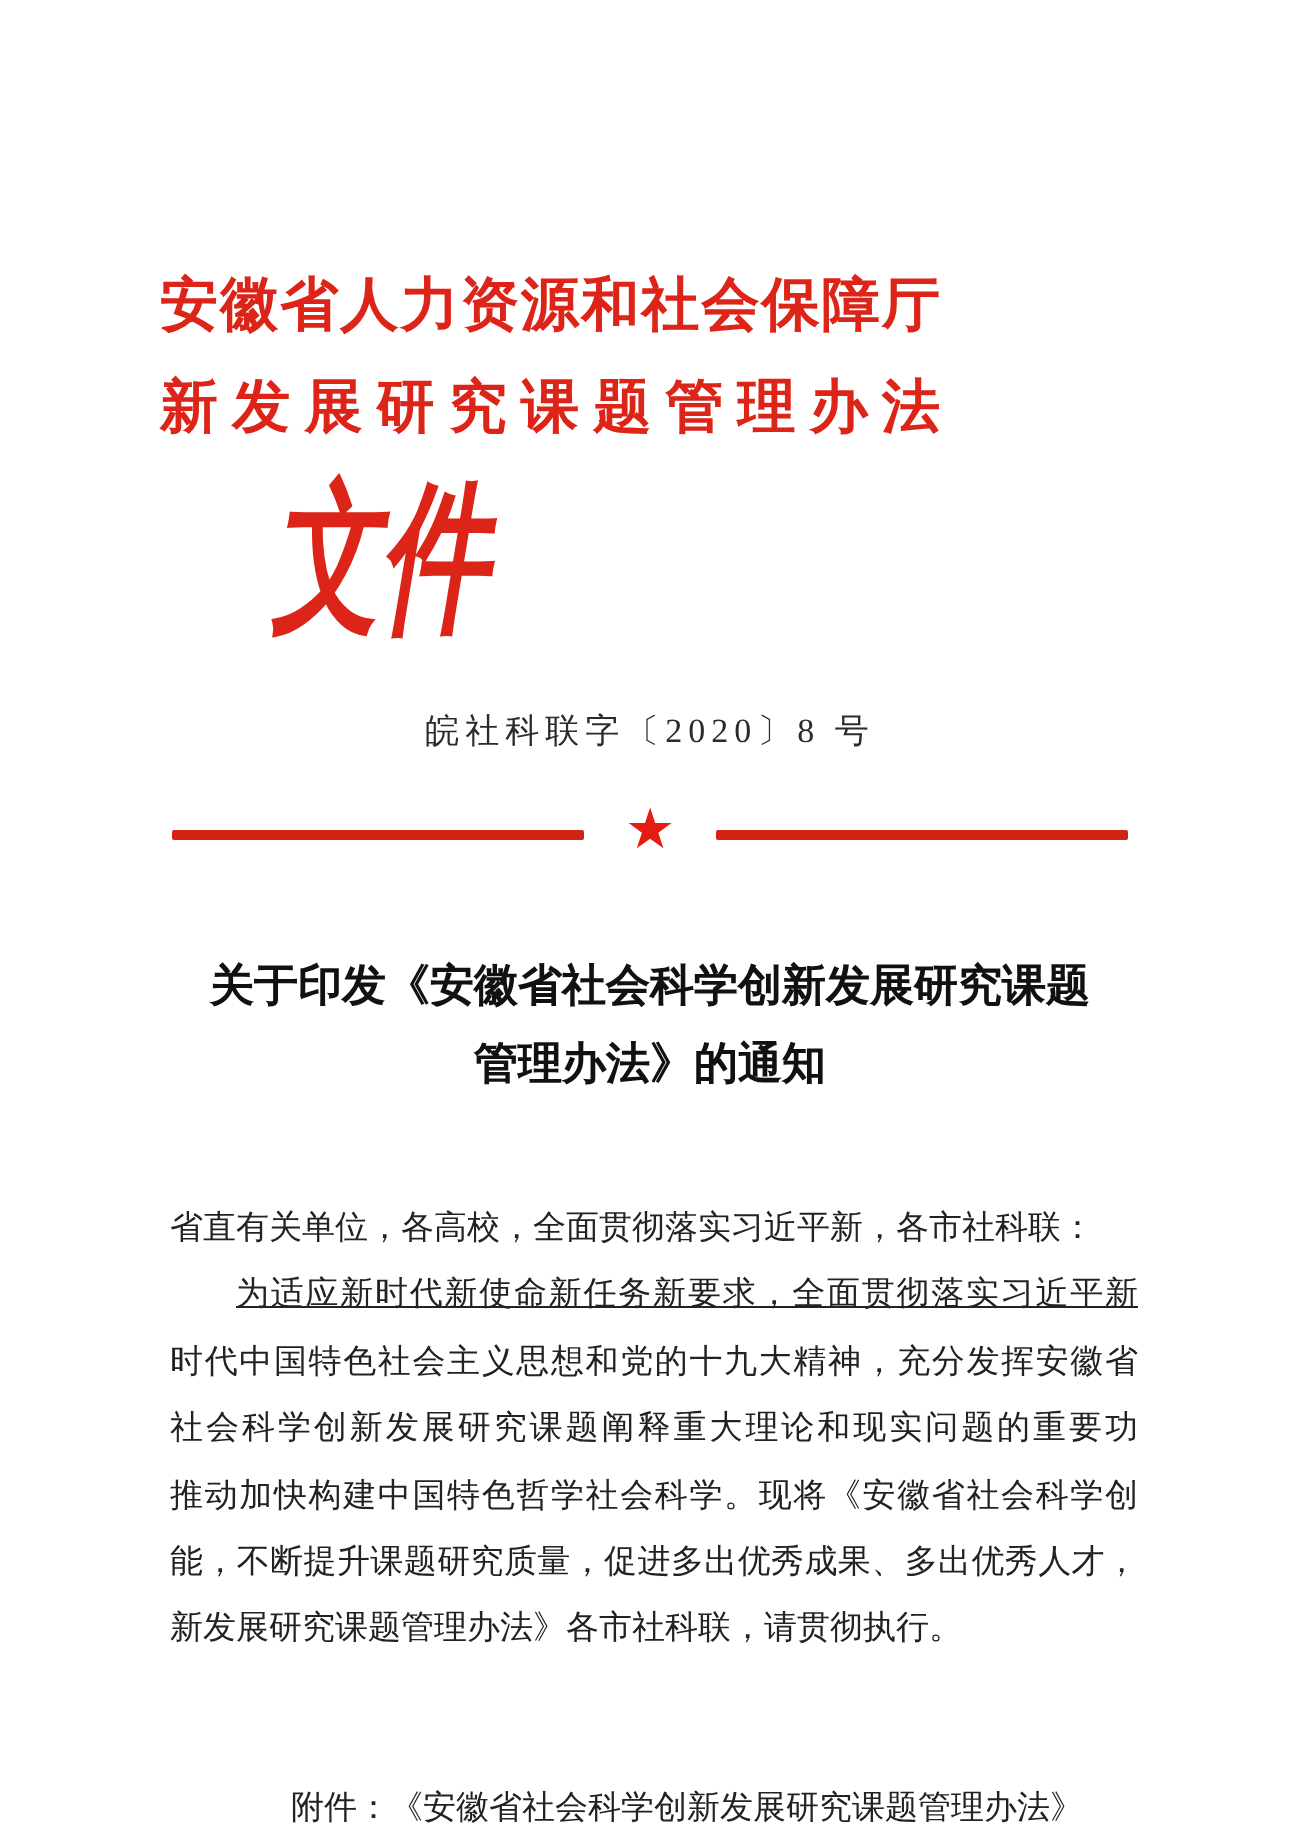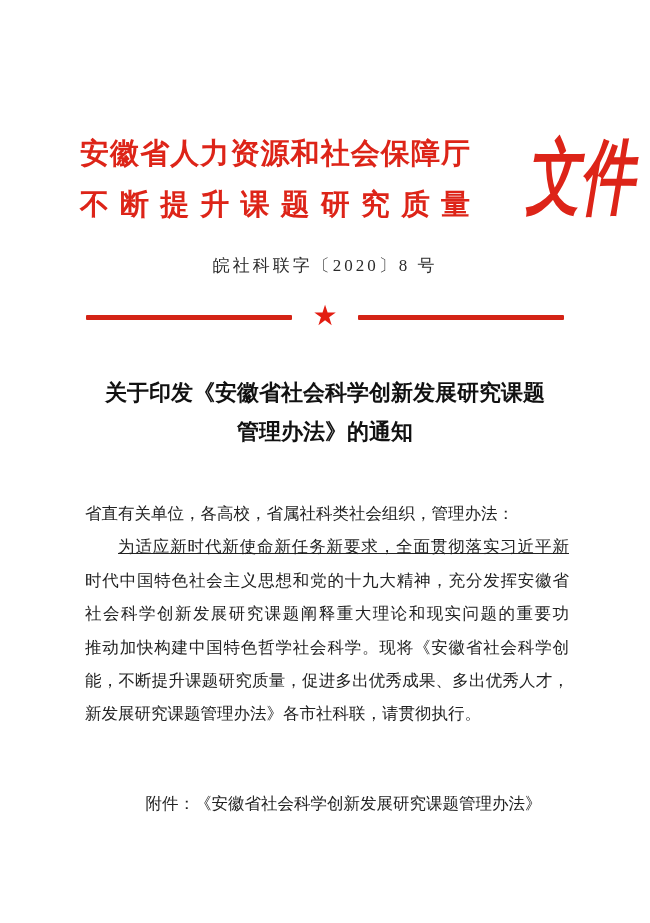--- a/index.html
+++ b/index.html
@@ -12,20 +12,21 @@
     background: #ffffff;
     font-family: "Liberation Serif", serif;
     color: #1a1a1a;
     overflow: hidden;
   }
   
   .letterhead {
     display: flex;
     align-items: flex-start;
     padding: 128px 60px 0 80px;
+    flex-direction: column;
   }
   .issuer-block { width: 392px; }
   .issuer-line {
     width: 390px;
     font-size: 29px;
     font-weight: bold;
     line-height: 51px;
     color: #dd2418;
     text-align: justify;
     text-align-last: justify;
@@ -111,42 +112,42 @@
   }
 </style>
 </head>
 <body>
 
 <div class="page">
 
   <div class="letterhead">
     <div class="issuer-block">
       <div class="issuer-line">安徽省人力资源和社会保障厅</div>
-      <div class="issuer-line spread">不断提升课题研究质量</div>
+      <div class="issuer-line spread">新发展研究课题管理办法</div>
     </div>
     <div class="doc-mark">
       <div class="doc-mark-text">文件</div>
     </div>
   </div>
 
   <div class="doc-number">皖社科联字〔2020〕8 号</div>
 
   <div class="red-divider">
     <div class="bar"></div>
     <div class="star">★</div>
     <div class="bar"></div>
   </div>
 
   <div class="doc-title">
     <div>关于印发《安徽省社会科学创新发展研究课题</div>
     <div>管理办法》的通知</div>
   </div>
 
   <div class="doc-body">
-    <div class="salutation">省直有关单位，各高校，省属社科类社会组织，管理办法：</div>
+    <div class="salutation">省直有关单位，各高校，全面贯彻落实习近平新，各市社科联：</div>
     <div class="para-line first">为适应新时代新使命新任务新要求，全面贯彻落实习近平新</div>
     <div class="para-line">时代中国特色社会主义思想和党的十九大精神，充分发挥安徽省</div>
     <div class="para-line">社会科学创新发展研究课题阐释重大理论和现实问题的重要功</div>
     <div class="para-line">推动加快构建中国特色哲学社会科学。现将《安徽省社会科学创</div>
     <div class="para-line">能，不断提升课题研究质量，促进多出优秀成果、多出优秀人才，</div>
     <div class="para-line last">新发展研究课题管理办法》各市社科联，请贯彻执行。</div>
 
     <div class="attachment">附件：《安徽省社会科学创新发展研究课题管理办法》</div>
   </div>
 

